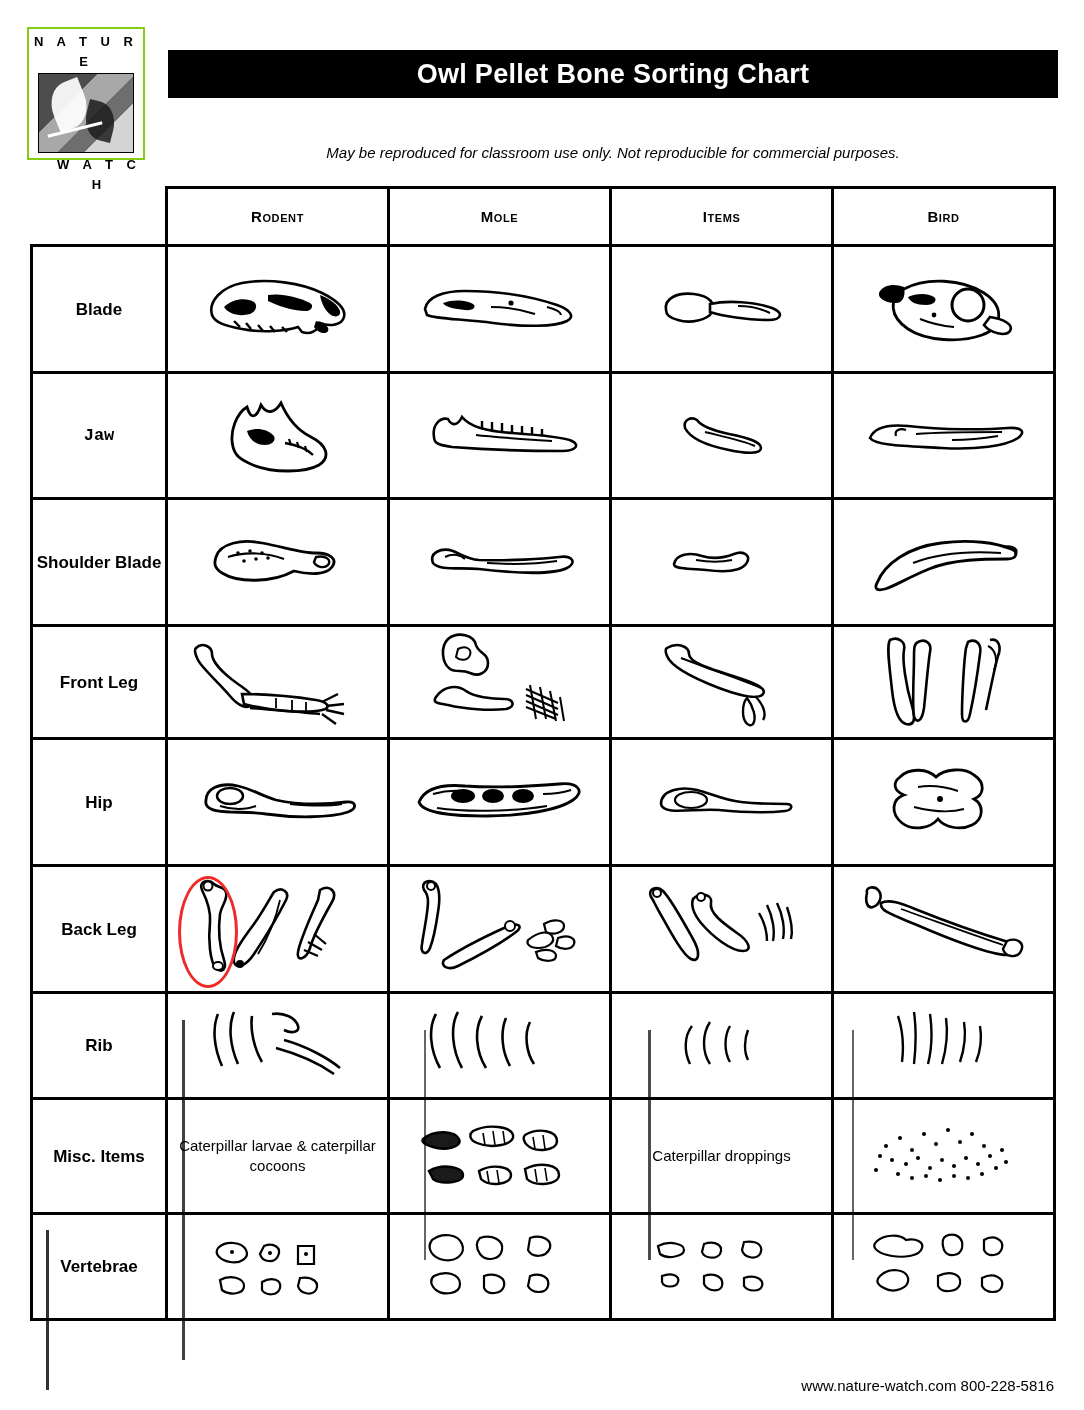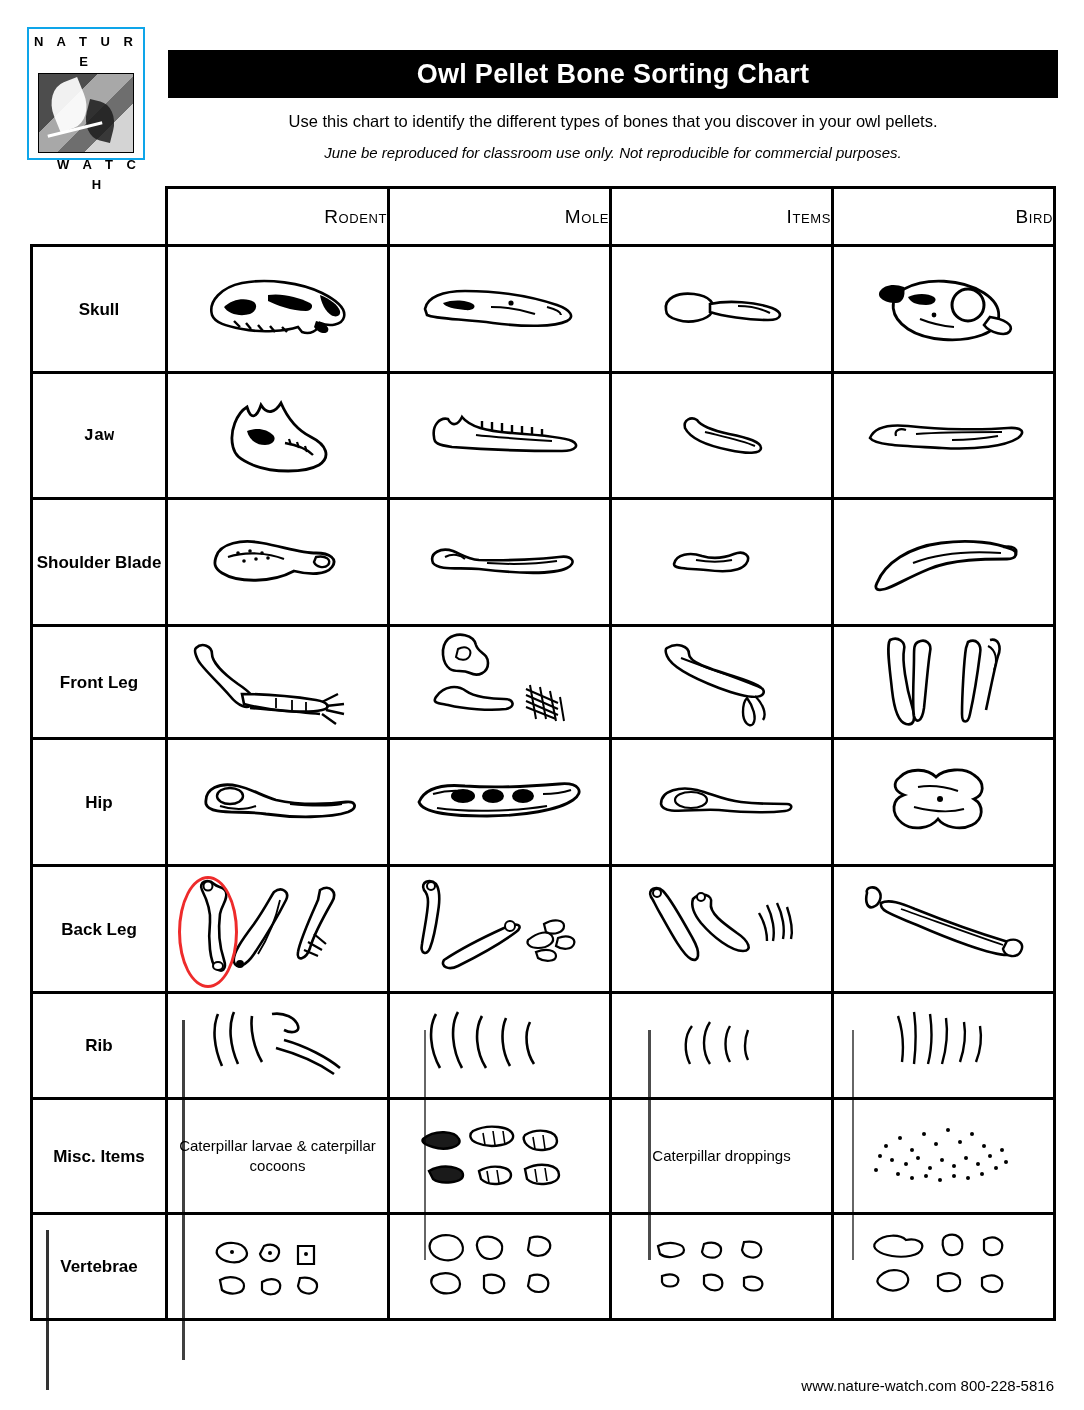--- a/index.html
+++ b/index.html
@@ -26,21 +26,21 @@
   .header {
     position: relative;
     height: 175px;
   }
   .logo-box {
     position: absolute;
     left: 27px;
     top: 27px;
     width: 118px;
     height: 133px;
-    border: 2px solid #0ea5e9;
+    border: 2px solid #84cc16;
     background: #fff;
     box-sizing: border-box;
     text-align: center;
   }
   .logo-word {
     font-size: 13px;
     font-weight: bold;
     letter-spacing: 5px;
     line-height: 20px;
     padding-top: 3px;
@@ -140,23 +140,23 @@
   }
   .col-label { width: 135px; }
   .col-spec { width: 222px; }
 
   thead th.corner {
     border: none;
     background: transparent;
   }
   thead th.spec {
     height: 58px;
-    font-size: 19px;
-    font-weight: normal;
-    text-align: right;
+    font-size: 15px;
+    font-weight: bold;
+    text-align: center;
     font-variant: small-caps;
     letter-spacing: .6px;
   }
   td.rowlabel {
     text-align: center;
     font-size: 17px;
     font-weight: bold;
     line-height: 21px;
   }
   td.cell {
@@ -215,22 +215,21 @@
         <div class="leaf2"></div>
         <div class="stalk"></div>
       </div>
       <div class="logo-word bottom">W A T C H</div>
     </div>
 
     <div class="title-bar">
       <div class="title">Owl Pellet Bone Sorting Chart</div>
     </div>
 
-    <div class="subtitle">Use this chart to identify the different types of bones that you discover in your owl pellets.</div>
-    <div class="subtitle2">June be reproduced for classroom use only.  Not reproducible for commercial purposes.</div>
+    <div class="subtitle2">May be reproduced for classroom use only.  Not reproducible for commercial purposes.</div>
   </div>
 
   <div class="chart">
     <table class="bonechart">
       <colgroup>
         <col class="col-label">
           <col class="col-spec">
           <col class="col-spec">
           <col class="col-spec">
           <col class="col-spec">
@@ -240,21 +239,21 @@
           <th class="corner"></th>
           <th class="spec">Rodent</th>
           <th class="spec">Mole</th>
           <th class="spec">Items</th>
           <th class="spec">Bird</th>
         </tr>
       </thead>
       <tbody>
 
         <tr style="height:127px;">
-          <td class="rowlabel">Skull</td>
+          <td class="rowlabel">Blade</td>
           <td class="cell">
             <div class="cellart">
               <svg width="160" height="80" viewBox="0 0 160 80">
                 <path d="M14 46 C10 32 24 18 44 14 C70 9 104 14 124 24 C140 32 148 40 146 48 C144 56 132 58 122 54 C120 62 112 66 104 63 L100 58 C88 62 64 64 44 60 C28 57 17 54 14 46 Z" fill="#fff" stroke="#000" stroke-width="2.6"></path>
                 <path d="M26 38 C34 30 48 28 56 33 C60 36 58 43 52 45 C42 48 30 45 26 38 Z" fill="#000"></path>
                 <path d="M70 26 C84 24 100 28 112 34 C116 36 114 42 108 42 C94 42 78 36 70 32 Z" fill="#000"></path>
                 <path d="M122 26 C132 30 140 36 142 42 C143 47 138 49 133 46 C128 43 123 34 122 26 Z" fill="#000"></path>
                 <path d="M36 52 l6 6 M48 54 l5 6 M60 56 l5 6 M72 57 l5 6 M84 58 l5 5" stroke="#000" stroke-width="2.4" fill="none"></path>
                 <path d="M118 52 C126 54 132 58 130 62 C128 66 120 64 116 58 Z" fill="#000"></path>
               </svg>

